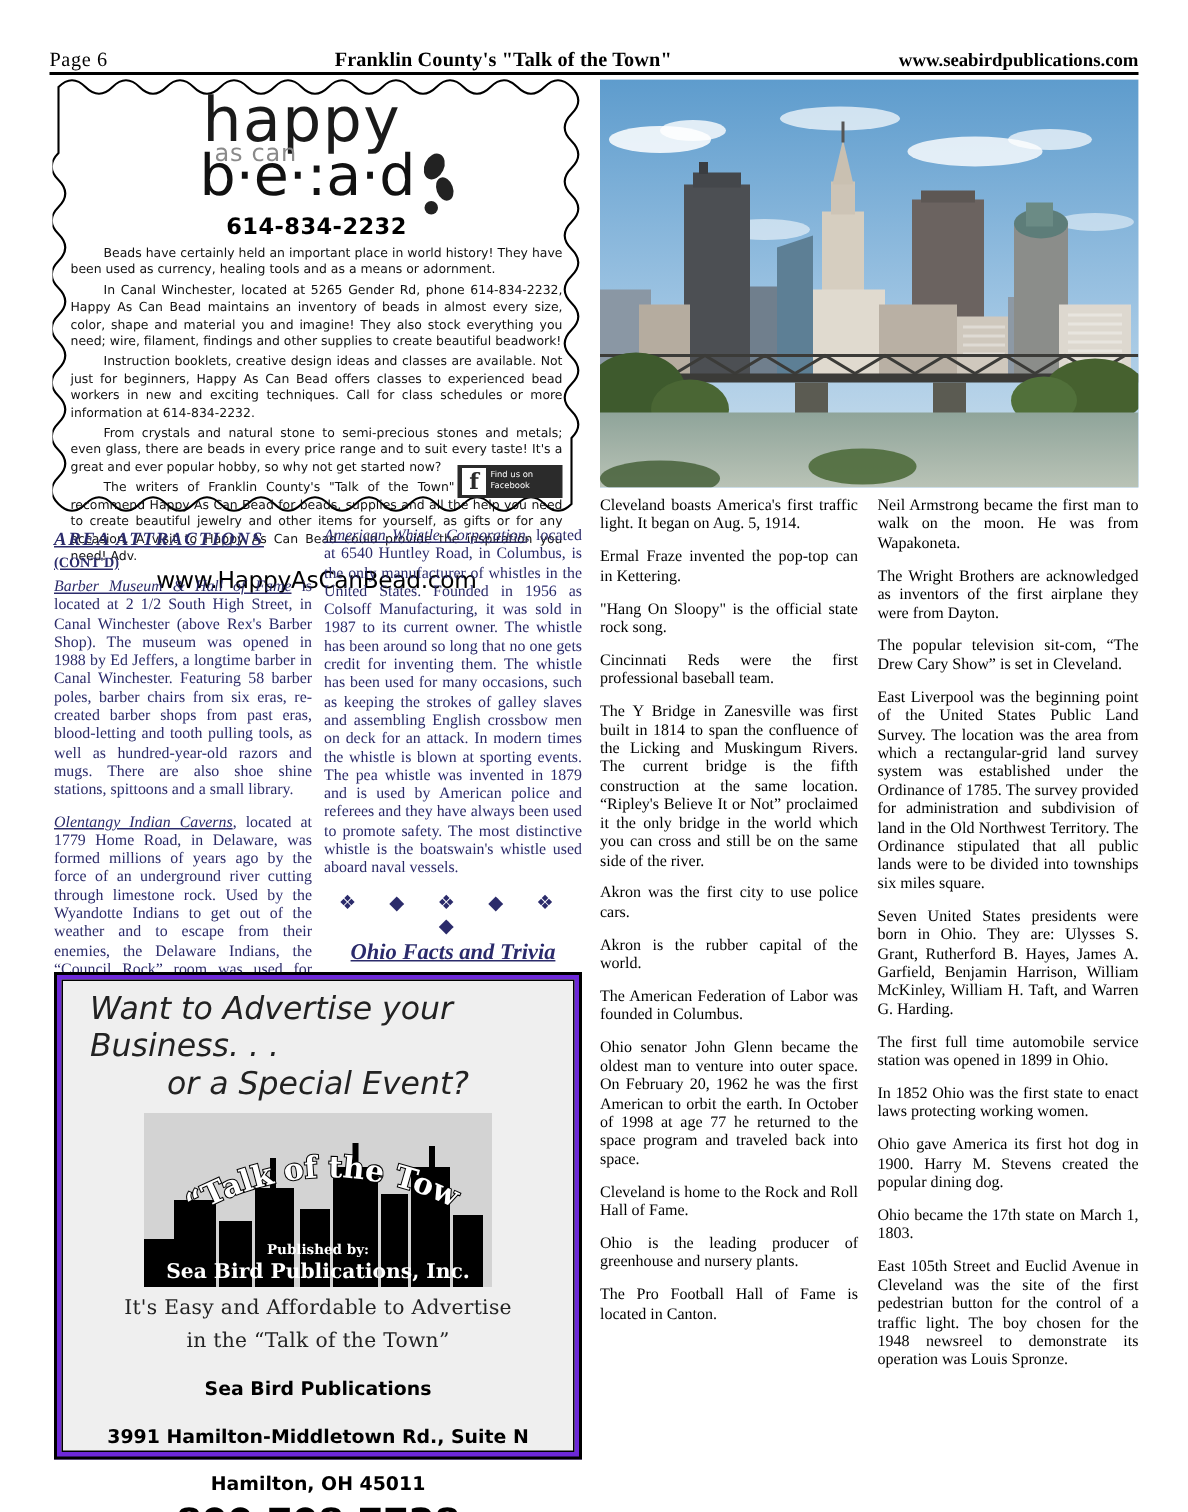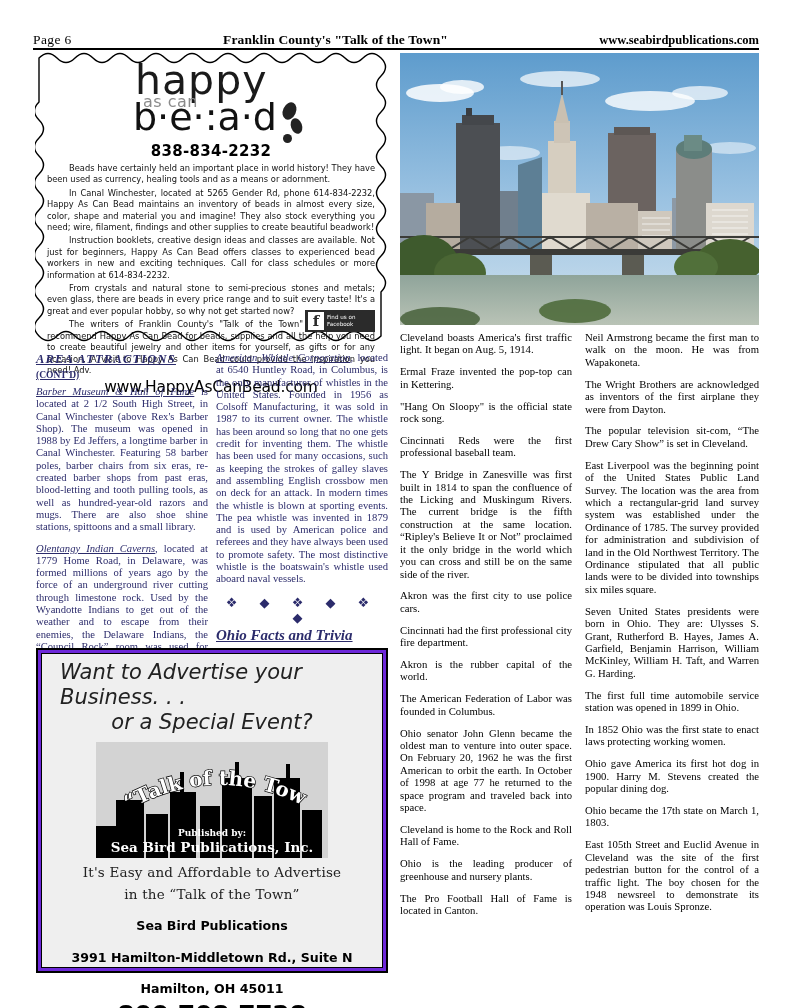--- a/index.html
+++ b/index.html
@@ -97,21 +97,21 @@
   .attr-p{
     font-family:"Liberation Serif",serif;font-size:10.6px;line-height:12.3px;
     text-align:justify;color:#2b2b6b;margin:0 0 9px 0;
   }
   .attr-p .nm{font-weight:normal;font-style:italic;text-decoration:underline;margin-top:12px;}
   .ornament{
     text-align:center;color:#2b2b6b;font-size:13px;letter-spacing:9px;
     margin:8px 0 2px 0;font-family:"DejaVu Sans",sans-serif;
   }
   .trivia-head{
-    font-family:"Liberation Serif",serif;font-weight:bold;
+    text-align:center;font-family:"Liberation Serif",serif;font-weight:bold;
     font-style:italic;font-size:15px;text-decoration:underline;color:#2b2b6b;
     margin:0 0 6px 0;
   }
   .triv-blue{
     font-family:"Liberation Serif",serif;font-size:10.6px;line-height:12.3px;
     text-align:justify;color:#2b2b6b;margin:0 0 9px 0;
   }
 
   
   .adbox{
@@ -192,21 +192,21 @@
     <div class="bead-inner">
       <div class="logo-wrap">
         <div class="logo-happy">happy</div>
         <div class="logo-ascan">as can</div>
         <div class="logo-bead">b·e·:a·d</div>
         <div class="logo-blob b1"></div>
         <div class="logo-blob b2"></div>
         <div class="logo-blob b3"></div>
       </div>
 
-      <div class="bead-phone">838-834-2232</div>
+      <div class="bead-phone">614-834-2232</div>
 
       <div class="bead-body">
         <p>Beads have certainly held an important place in world history! They have been used as currency, healing tools and as a means or adornment.</p>
         <p>In Canal Winchester, located at 5265 Gender Rd, phone 614-834-2232, Happy As Can Bead maintains an inventory of beads in almost every size, color, shape and material you and imagine! They also stock everything you need; wire, filament, findings and other supplies to create beautiful beadwork!</p>
         <p>Instruction booklets, creative design ideas and classes are available. Not just for beginners, Happy As Can Bead  offers classes to experienced bead workers in new and exciting techniques. Call for class schedules or more information at 614-834-2232.</p>
         <p>From crystals and natural stone to semi-precious stones and metals; even glass, there are beads in every price range and to suit every taste! It's a great and ever popular hobby, so why not get started now?</p>
         <p>The writers of Franklin County's "Talk of the Town" are pleased to recommend Happy As Can Bead  for beads, supplies and all the help you need to create beautiful jewelry and other items for yourself, as gifts or for any occasion. A visit to Happy As Can Bead could provide the inspiration you need! Adv.</p>
       </div>
 
       <div class="bead-url">www.HappyAsCanBead.com</div>
@@ -367,21 +367,20 @@
     </div>
   </div>
 
   <div class="colC">
     <p class="triv">Cleveland boasts America's first traffic light. It began on Aug. 5, 1914.</p>
     <p class="triv">Ermal Fraze invented the pop-top can in Kettering.</p>
     <p class="triv">"Hang On Sloopy" is the official state rock song.</p>
     <p class="triv">Cincinnati Reds were the first professional baseball team.</p>
     <p class="triv">The Y Bridge in Zanesville was first built in 1814 to span the confluence of the Licking and Muskingum Rivers. The current bridge is the fifth construction at the same location. “Ripley's Believe It or Not” proclaimed it the only bridge in the world which you can cross and still be on the same side of the river.</p>
     <p class="triv">Akron was the first city to use police cars.</p>
-    <p class="triv">Cincinnati had the first professional city fire department.</p>
     <p class="triv">Akron is the rubber capital of the world.</p>
     <p class="triv">The American Federation of Labor was founded in Columbus.</p>
     <p class="triv">Ohio senator John Glenn became the oldest man to venture into outer space. On February 20, 1962 he was the first American to orbit the earth. In October of 1998 at age 77 he returned to the space program and traveled back into space.</p>
     <p class="triv">Cleveland is home to the Rock and Roll Hall of Fame.</p>
     <p class="triv">Ohio is the leading producer of greenhouse and nursery plants.</p>
     <p class="triv">The Pro Football Hall of Fame is located in Canton.</p>
   </div>
 
   <div class="colD">
     <p class="triv">Neil Armstrong became the first man to walk on the moon. He was from Wapakoneta.</p>

